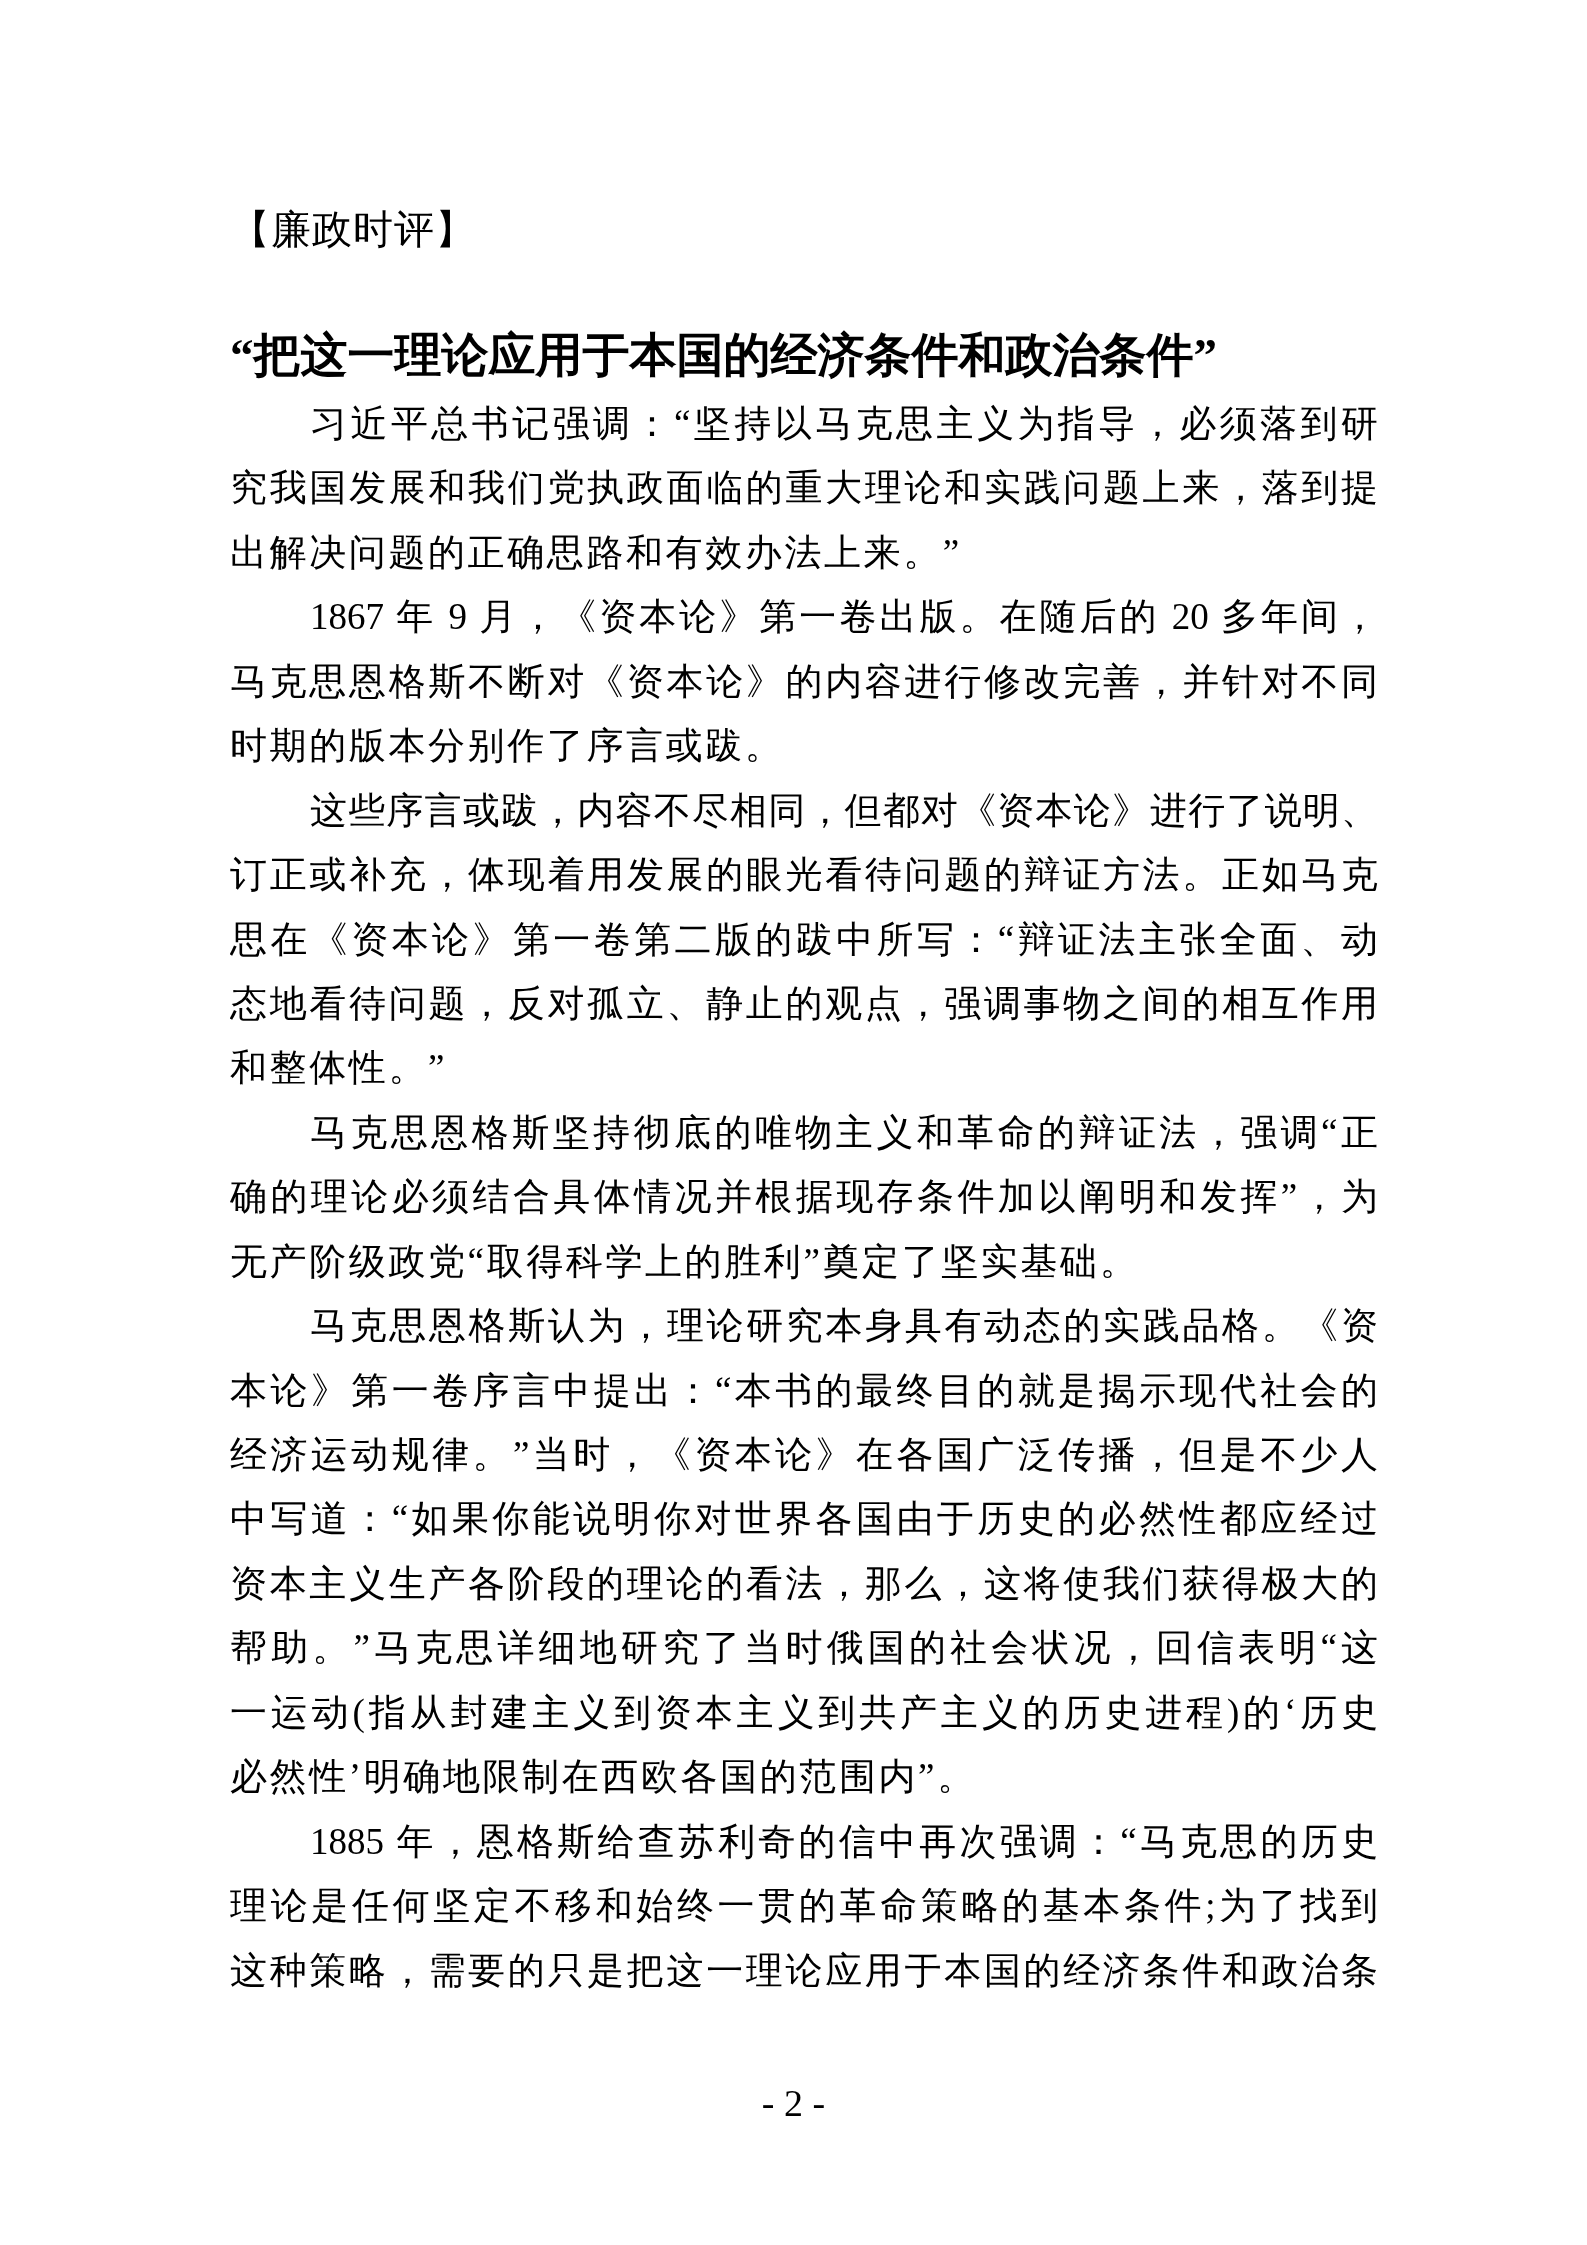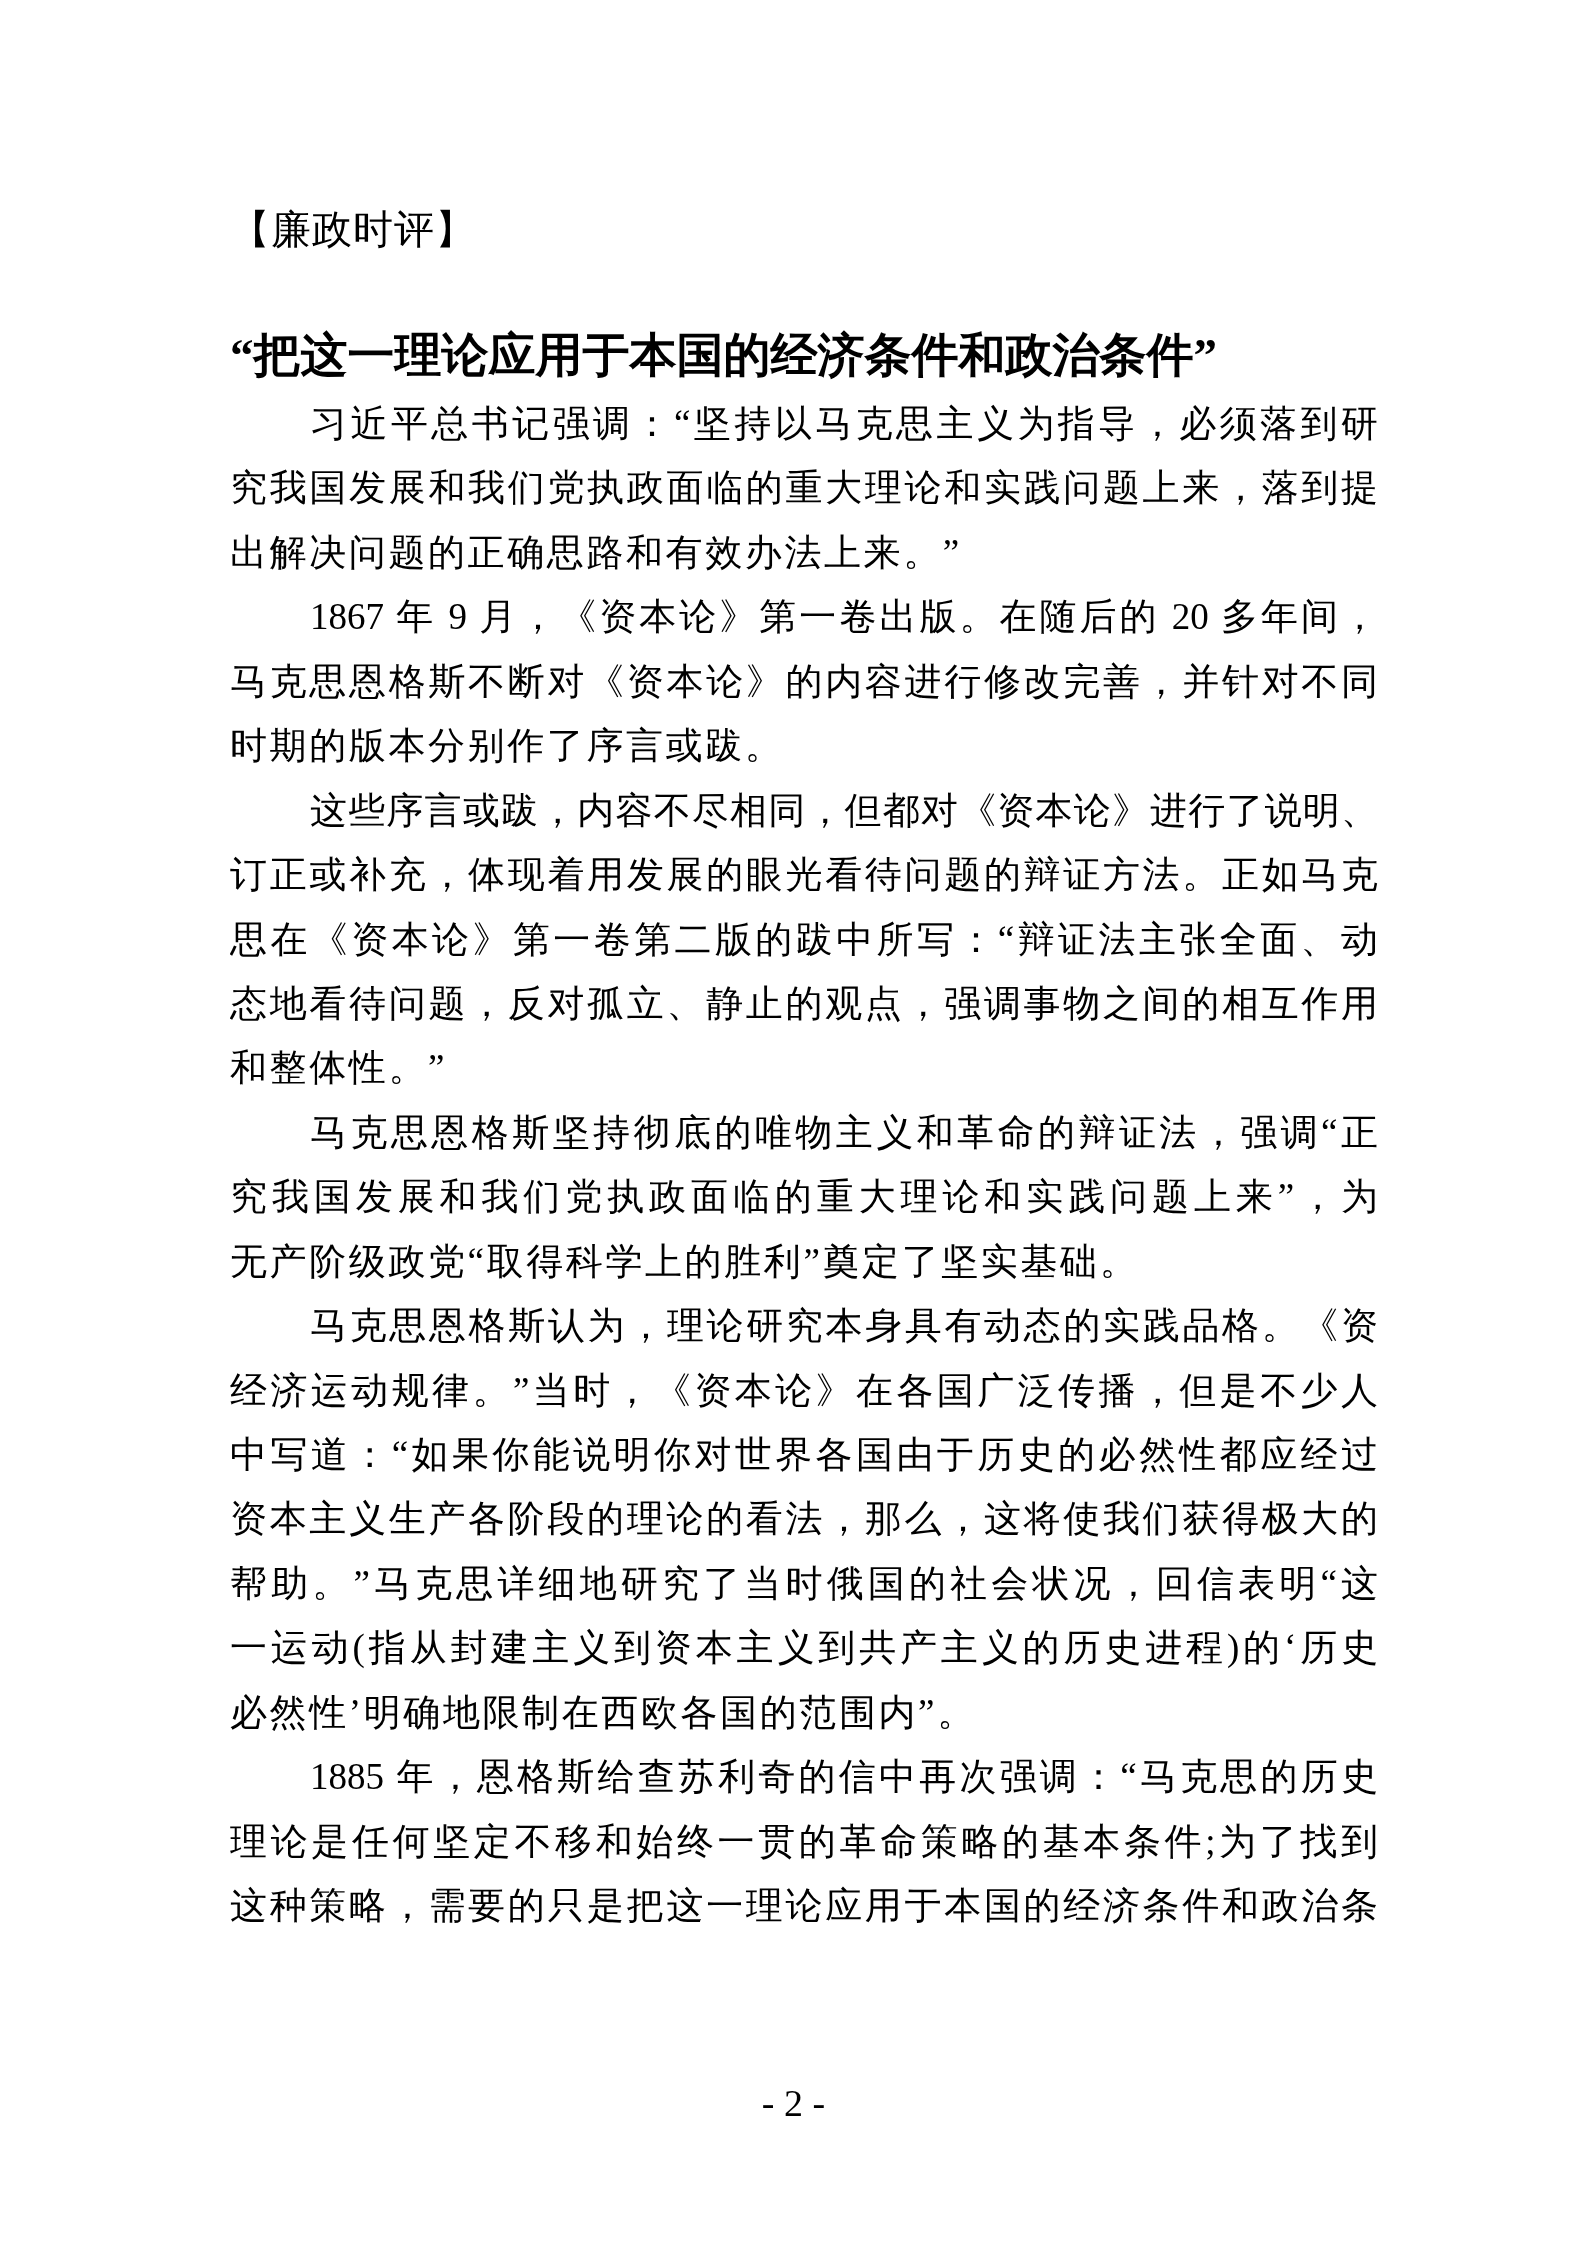--- a/index.html
+++ b/index.html
@@ -76,23 +76,24 @@
         <div class="line last">出解决问题的正确思路和有效办法上来。”</div>
         <div class="line first">1867 年 9 月，《资本论》第一卷出版。在随后的 20 多年间，</div>
         <div class="line">马克思恩格斯不断对《资本论》的内容进行修改完善，并针对不同</div>
         <div class="line last">时期的版本分别作了序言或跋。</div>
         <div class="line first">这些序言或跋，内容不尽相同，但都对《资本论》进行了说明、</div>
         <div class="line">订正或补充，体现着用发展的眼光看待问题的辩证方法。正如马克</div>
         <div class="line">思在《资本论》第一卷第二版的跋中所写：“辩证法主张全面、动</div>
         <div class="line">态地看待问题，反对孤立、静止的观点，强调事物之间的相互作用</div>
         <div class="line last">和整体性。”</div>
         <div class="line first">马克思恩格斯坚持彻底的唯物主义和革命的辩证法，强调“正</div>
-        <div class="line">究我国发展和我们党执政面临的重大理论和实践问题上来”，为</div>
+        <div class="line">确的理论必须结合具体情况并根据现存条件加以阐明和发挥”，为</div>
         <div class="line last">无产阶级政党“取得科学上的胜利”奠定了坚实基础。</div>
         <div class="line first">马克思恩格斯认为，理论研究本身具有动态的实践品格。《资</div>
+        <div class="line">本论》第一卷序言中提出：“本书的最终目的就是揭示现代社会的</div>
         <div class="line">经济运动规律。”当时，《资本论》在各国广泛传播，但是不少人</div>
         <div class="line">中写道：“如果你能说明你对世界各国由于历史的必然性都应经过</div>
         <div class="line">资本主义生产各阶段的理论的看法，那么，这将使我们获得极大的</div>
         <div class="line">帮助。”马克思详细地研究了当时俄国的社会状况，回信表明“这</div>
         <div class="line">一运动(指从封建主义到资本主义到共产主义的历史进程)的‘历史</div>
         <div class="line last">必然性’明确地限制在西欧各国的范围内”。</div>
         <div class="line first">1885 年，恩格斯给查苏利奇的信中再次强调：“马克思的历史</div>
         <div class="line">理论是任何坚定不移和始终一贯的革命策略的基本条件;为了找到</div>
         <div class="line">这种策略，需要的只是把这一理论应用于本国的经济条件和政治条</div>
       </div>

